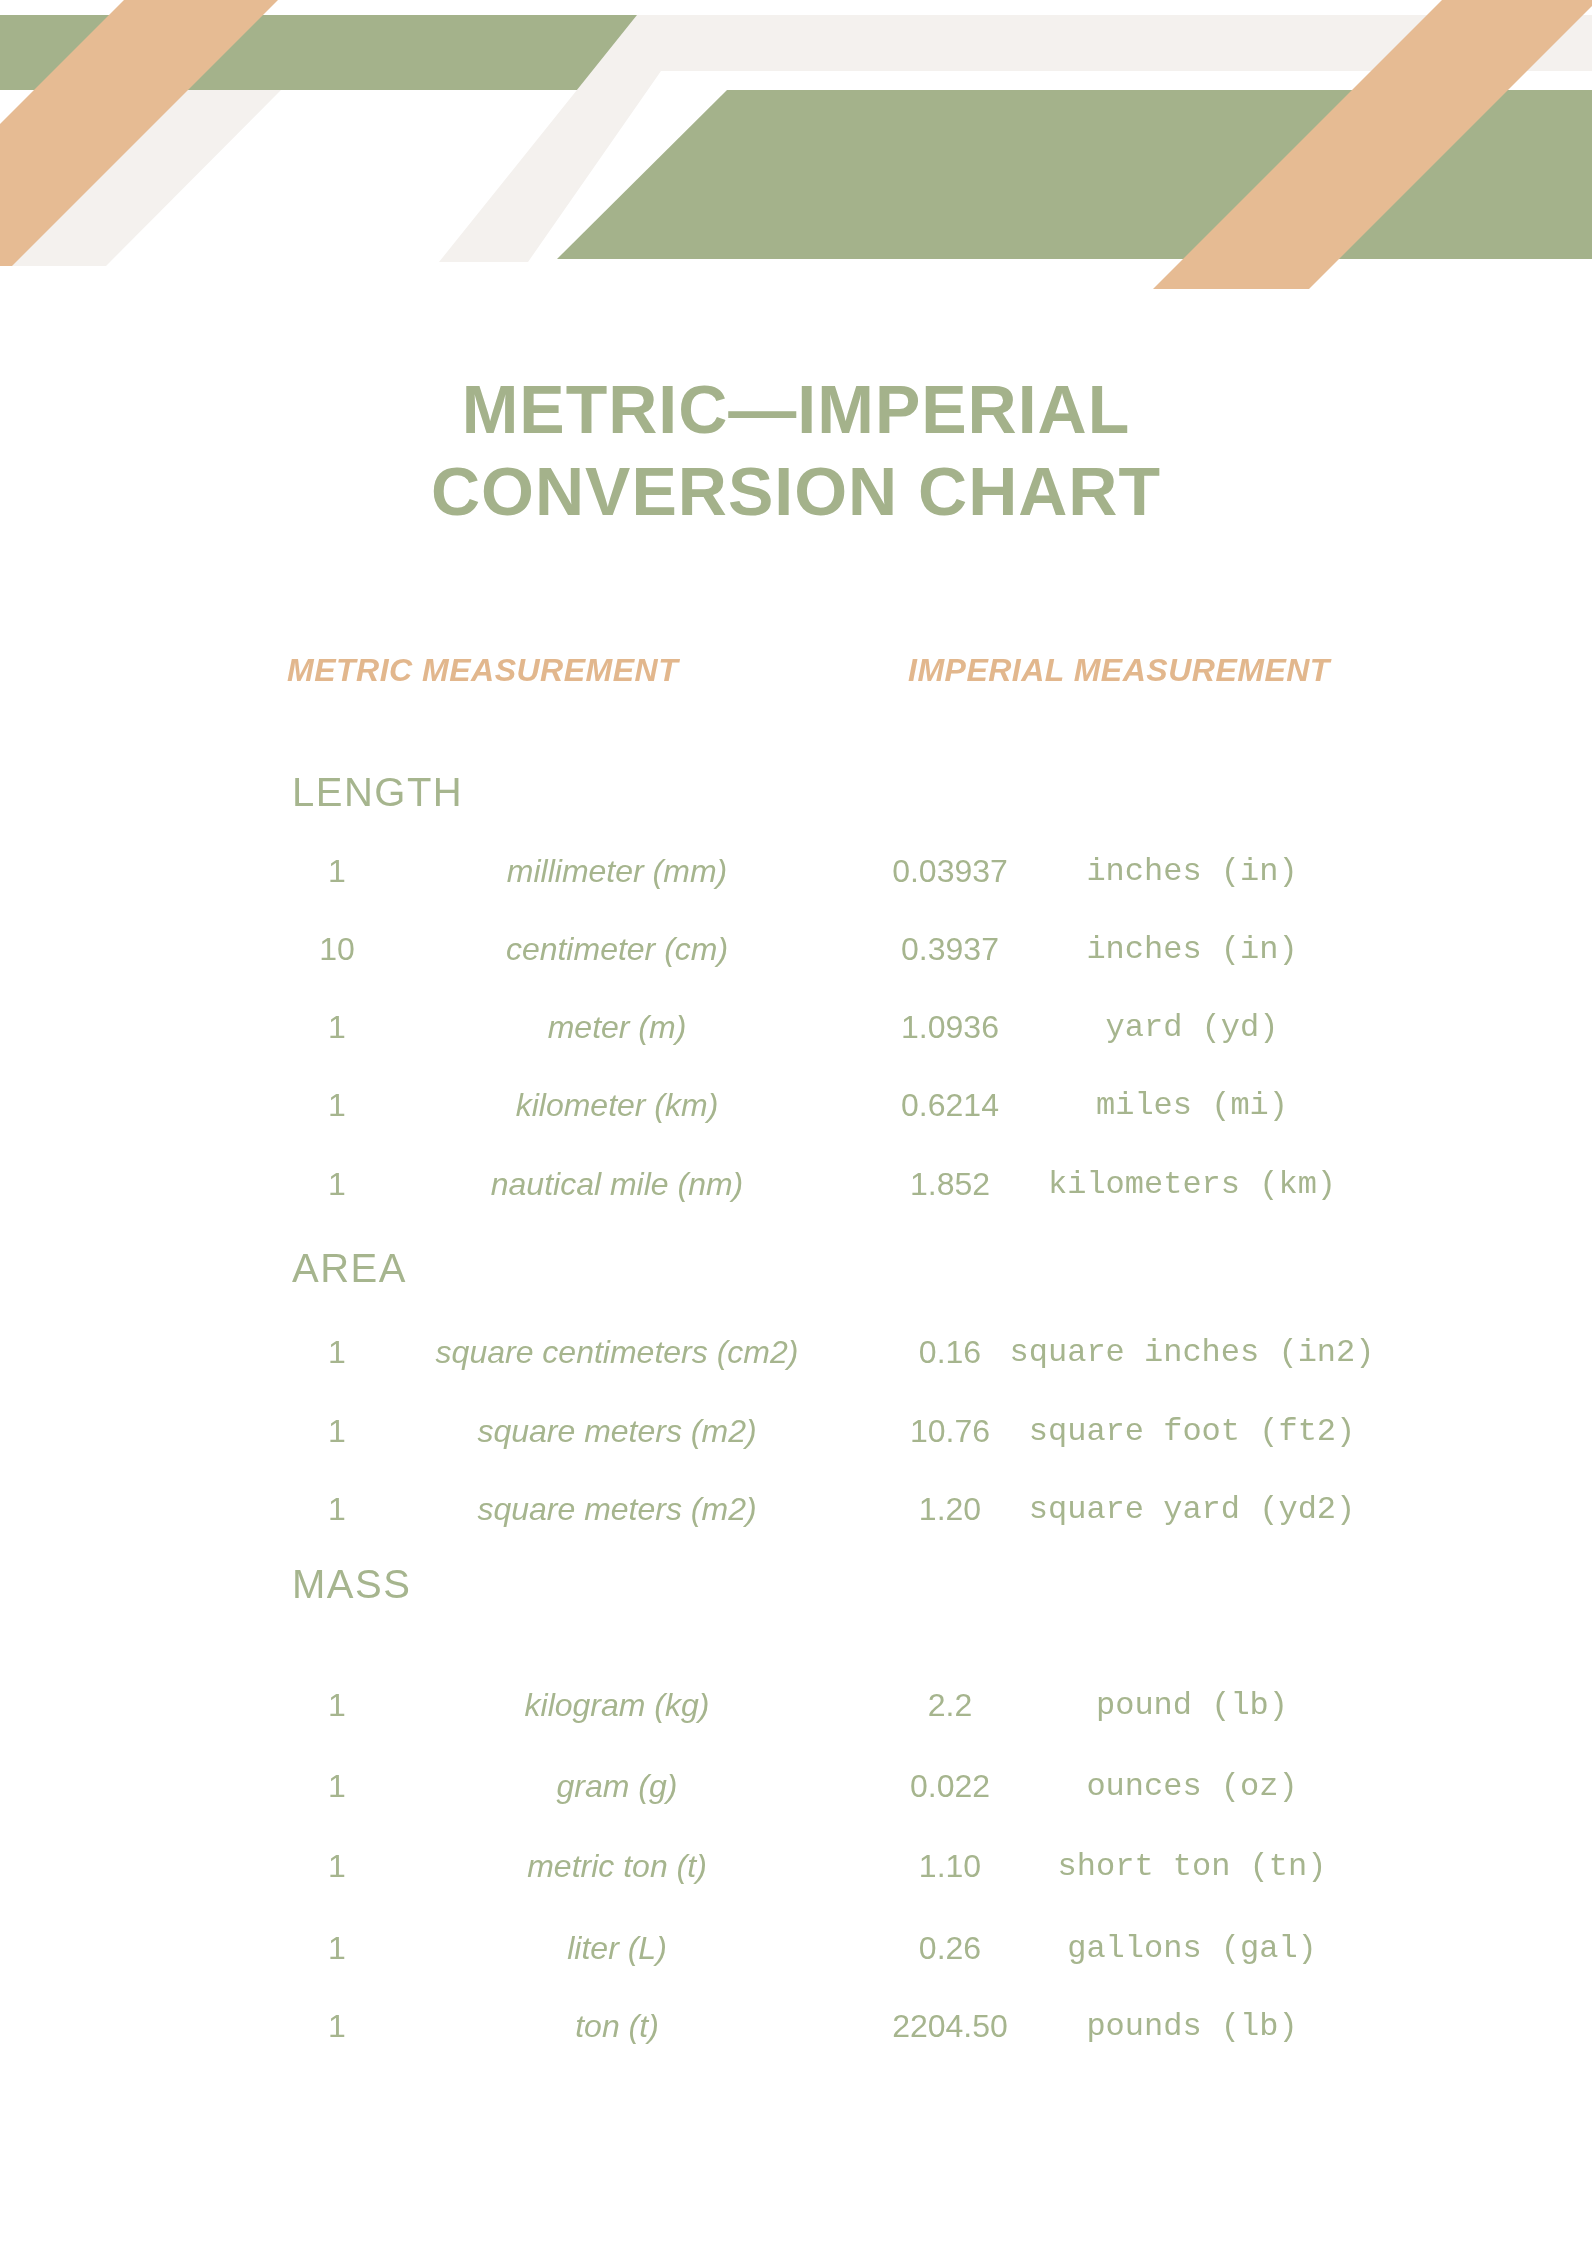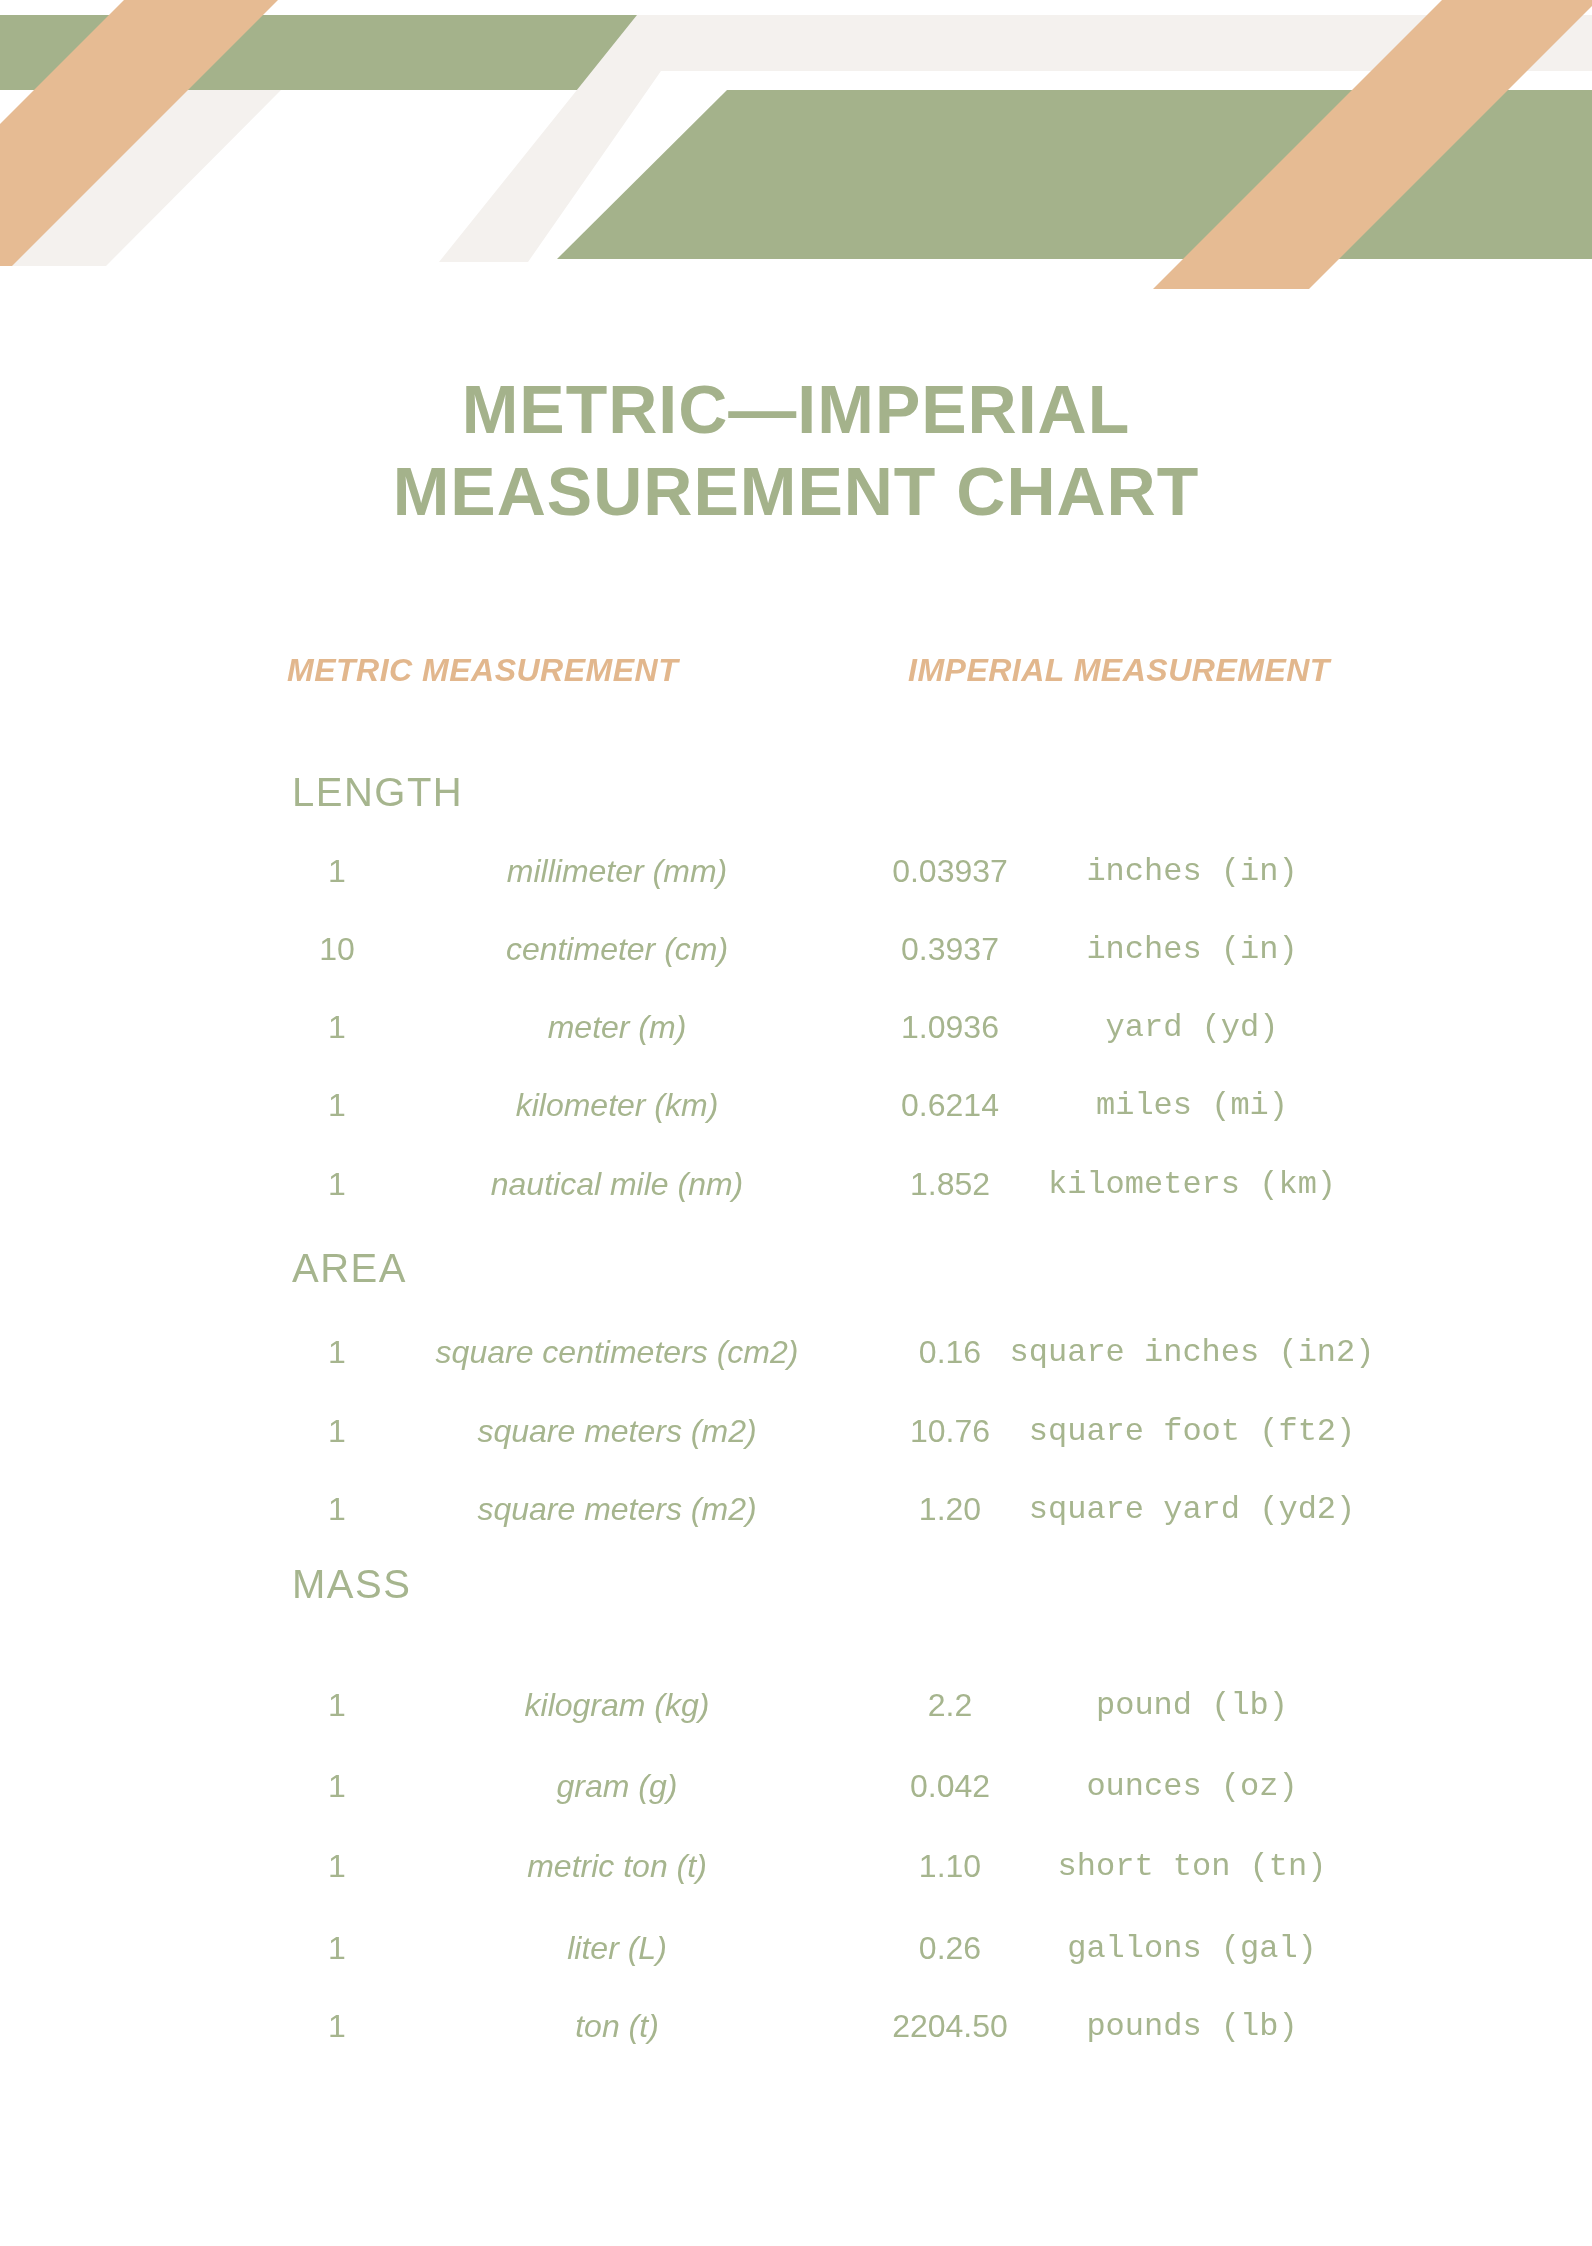--- a/index.html
+++ b/index.html
@@ -89,21 +89,21 @@
     <polygon points="0,15 653,15 578,90 0,90" fill="#a4b28b"></polygon>
     <polygon points="637,15 1592,15 1592,71 661,71 528,262 439,262" fill="#f4f1ee"></polygon>
     <polygon points="727,90 1592,90 1592,259 557,259" fill="#a4b28b"></polygon>
     <polygon points="186,90 281,90 106,266 11,266" fill="#f4f1ee"></polygon>
     <polygon points="124,0 278,0 12,266 0,266 0,124" fill="#e6bb93"></polygon>
     <polygon points="1442,0 1592,0 1592,6 1309,289 1153,289" fill="#e6bb93"></polygon>
   </svg>
 
   <div class="title" style="color:#a4b28b;">
     <div>METRIC—IMPERIAL</div>
-    <div>MEASUREMENT CHART</div>
+    <div>CONVERSION CHART</div>
   </div>
 
   <div class="sheet" style="color:#a6b58e;">
 
     <div class="col-header" style="top:650px;left:87px;color:#e2b78d;">METRIC MEASUREMENT</div>
     <div class="col-header" style="top:650px;left:708px;color:#e2b78d;">IMPERIAL MEASUREMENT</div>
 
     <div class="section-label" style="top:772px;">LENGTH</div>
 
     <div class="abs-row" style="top:851px;">
@@ -162,21 +162,21 @@
 
     <div class="abs-row" style="top:1685px;">
       <div class="cell cell-qty">1</div>
       <div class="cell cell-metric">kilogram (kg)</div>
       <div class="cell cell-value">2.2</div>
       <div class="cell cell-imperial">pound (lb)</div>
     </div>
     <div class="abs-row" style="top:1766px;">
       <div class="cell cell-qty">1</div>
       <div class="cell cell-metric">gram (g)</div>
-      <div class="cell cell-value">0.042</div>
+      <div class="cell cell-value">0.022</div>
       <div class="cell cell-imperial">ounces (oz)</div>
     </div>
     <div class="abs-row" style="top:1846px;">
       <div class="cell cell-qty">1</div>
       <div class="cell cell-metric">metric ton (t)</div>
       <div class="cell cell-value">1.10</div>
       <div class="cell cell-imperial">short ton (tn)</div>
     </div>
     <div class="abs-row" style="top:1928px;">
       <div class="cell cell-qty">1</div>

